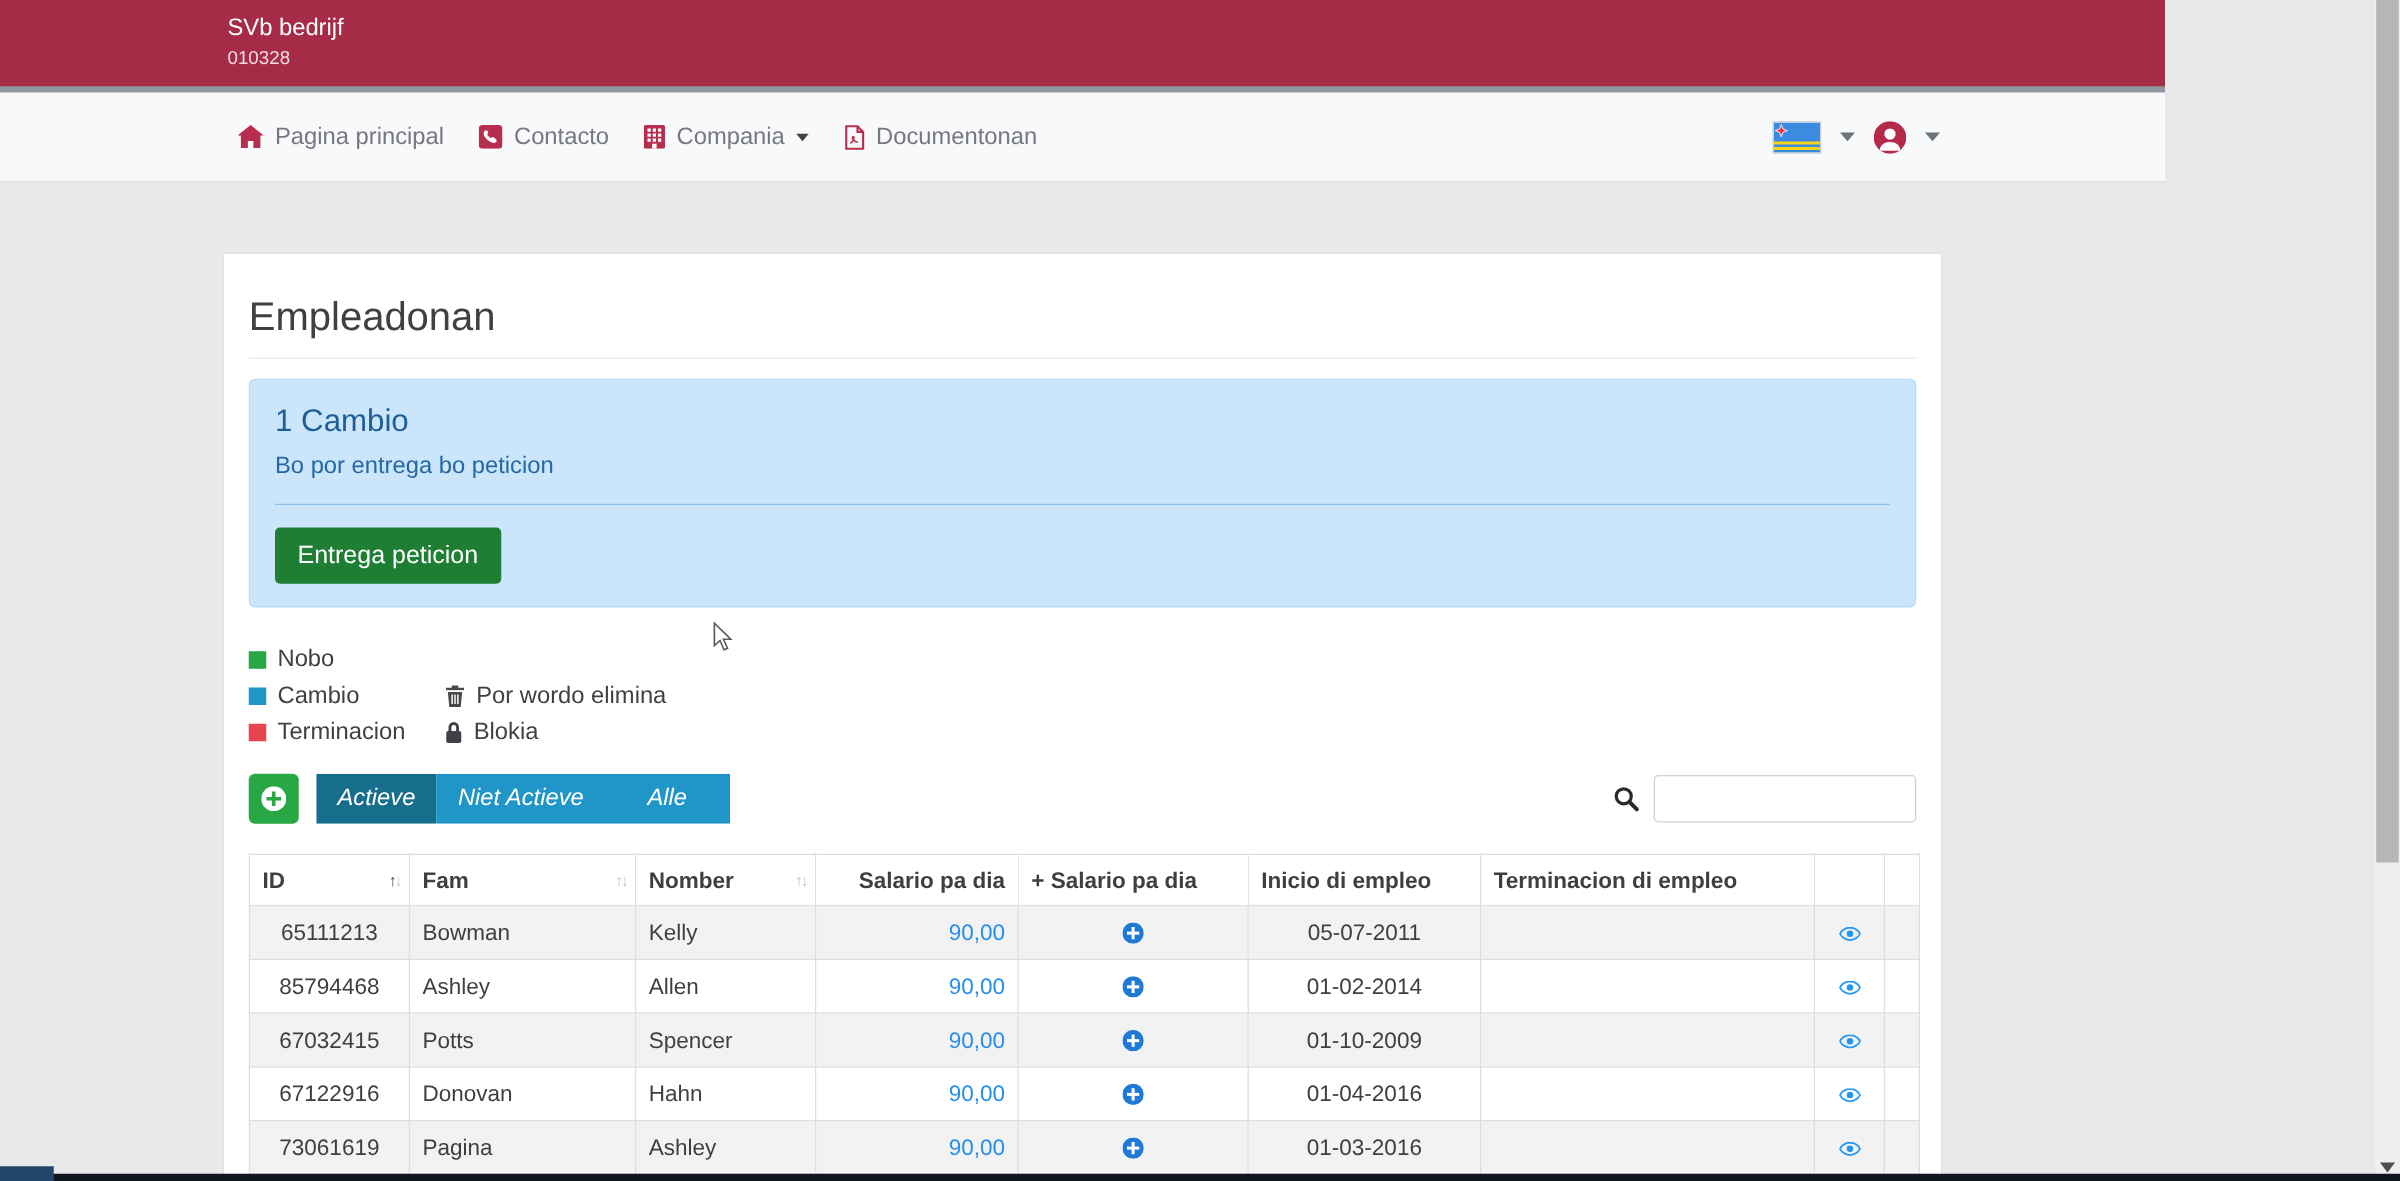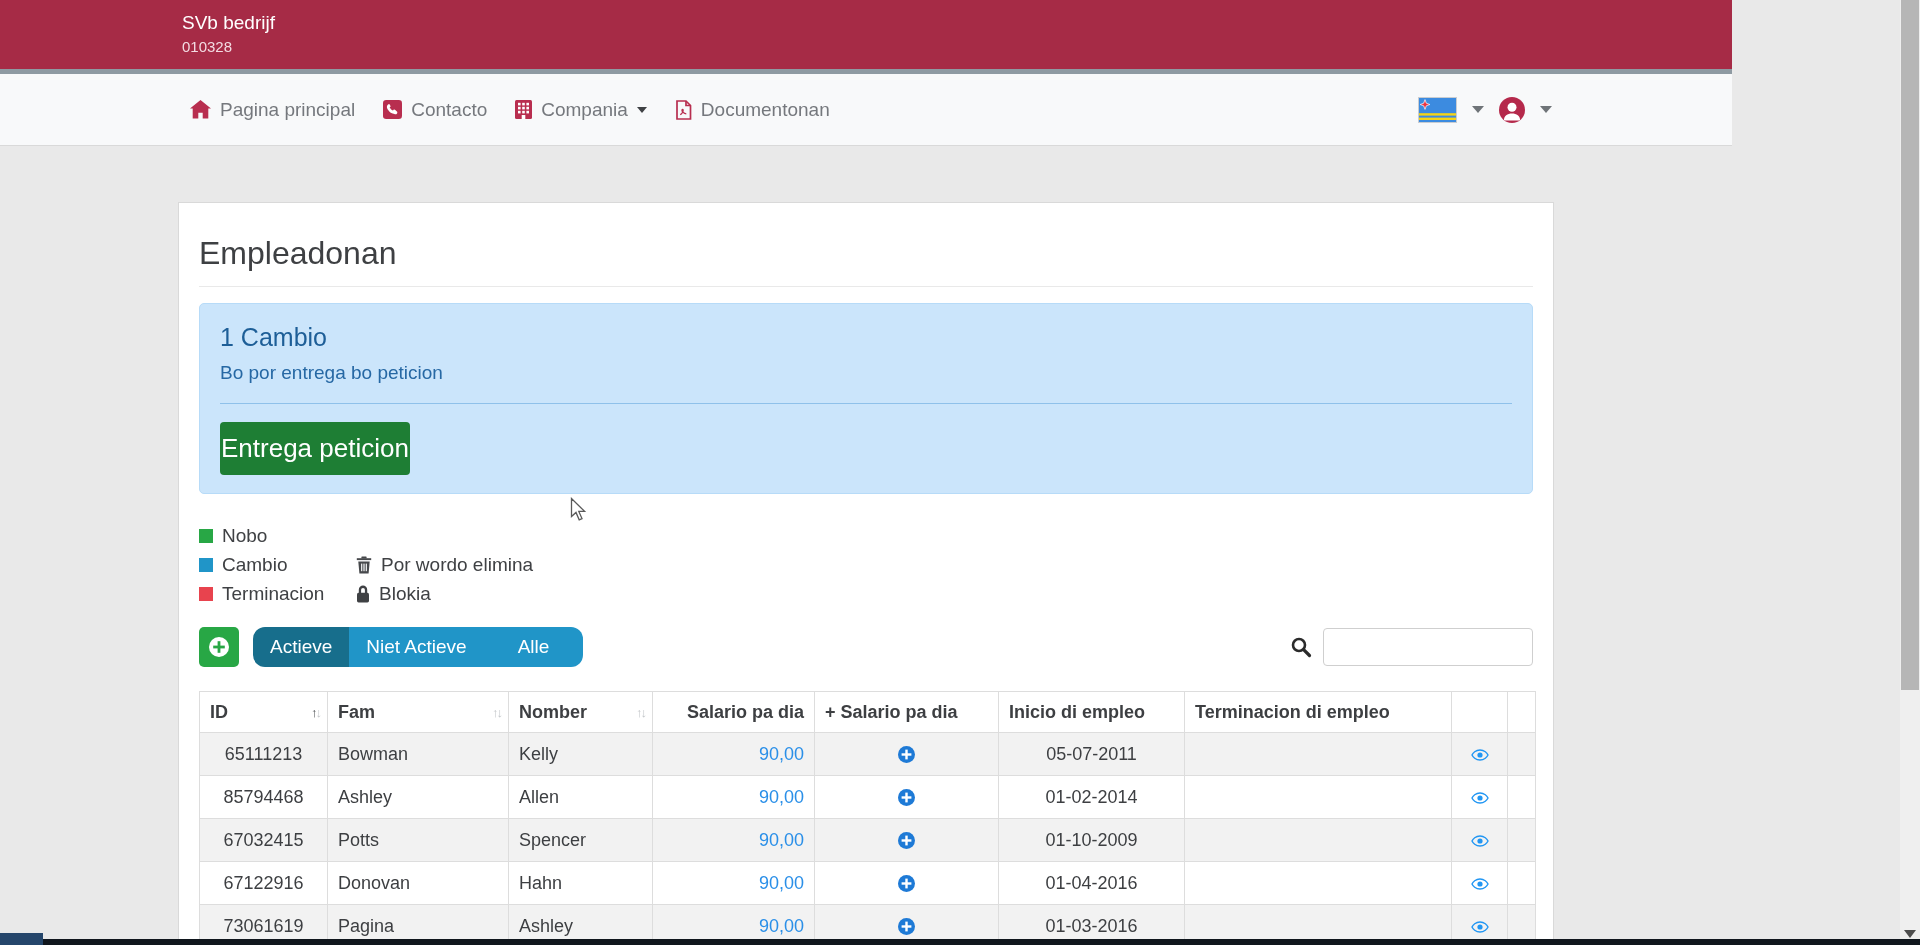--- a/index.html
+++ b/index.html
@@ -27,31 +27,31 @@
   
   .card{margin-top:56px;background:#fff;border:1px solid #d9d9d9;padding:20px;height:840px;box-sizing:border-box;}
   .page-title{font-size:32px;font-weight:400;color:#3e4043;margin:12px 0 14px 0;}
   .title-divider{border:0;border-top:1px solid #e9e9e9;margin:0 0 16px 0;}
 
   
   .alert{background:#cbe5fb;border:1px solid #b7dbf8;border-radius:5px;padding:18px 20px;}
   .alert-title{font-size:25px;color:#1d5e97;line-height:30px;}
   .alert-msg{font-size:19px;color:#2668a4;line-height:24px;margin-top:9px;}
   .alert-divider{border:0;border-top:1px solid #8fc1ea;margin:18px 0;}
-  .btn-submit{display:inline-block;background:#1e7e34;color:#fff;font-size:26px;border:0;border-radius:4px;padding:11px 1px;cursor:pointer;font-family:inherit;}
+  .btn-submit{display:inline-block;background:#1e7e34;color:#fff;font-size:20px;border:0;border-radius:4px;padding:11px 18px;cursor:pointer;font-family:inherit;}
 
   
   .legend{margin-top:30px;display:grid;grid-template-columns:157px auto;row-gap:6px;font-size:19px;color:#3f4144;}
   .legend-item{display:flex;align-items:center;gap:9px;height:23px;}
   .swatch{width:14px;height:14px;flex:0 0 auto;}
 
   
   .toolbar{margin-top:22px;display:flex;align-items:center;}
   .btn-add{width:40px;height:40px;background:#28a745;border:0;border-radius:5px;display:flex;align-items:center;justify-content:center;margin-right:14px;cursor:pointer;}
-  .tab-group{display:flex;border-radius:12px;overflow:hidden;}
+  .tab-group{display:flex;border-radius:0;overflow:hidden;font-style:italic;}
   .tab{height:40px;line-height:40px;padding:0 17px;background:#2095c8;color:#fff;font-size:19px;cursor:pointer;}
   .tab.active{background:#176e8c;}
   .tab.wide{padding:0 34px;}
   .search{margin-left:auto;display:flex;align-items:center;gap:11px;}
   .search input{width:210px;height:38px;border:1px solid #cfcfcf;border-radius:4px;font-size:18px;padding:0 8px;box-sizing:border-box;font-family:inherit;outline:none;}
 
   
   table.grid{margin-top:24px;width:100%;border-collapse:collapse;font-size:18px;color:#3d3f42;table-layout:fixed;}
   table.grid th,table.grid td{border:1px solid #ddd;padding:0 10px;overflow:hidden;white-space:nowrap;}
   table.grid th{height:40px;font-weight:600;position:relative;background:#fff;text-align:left;}

